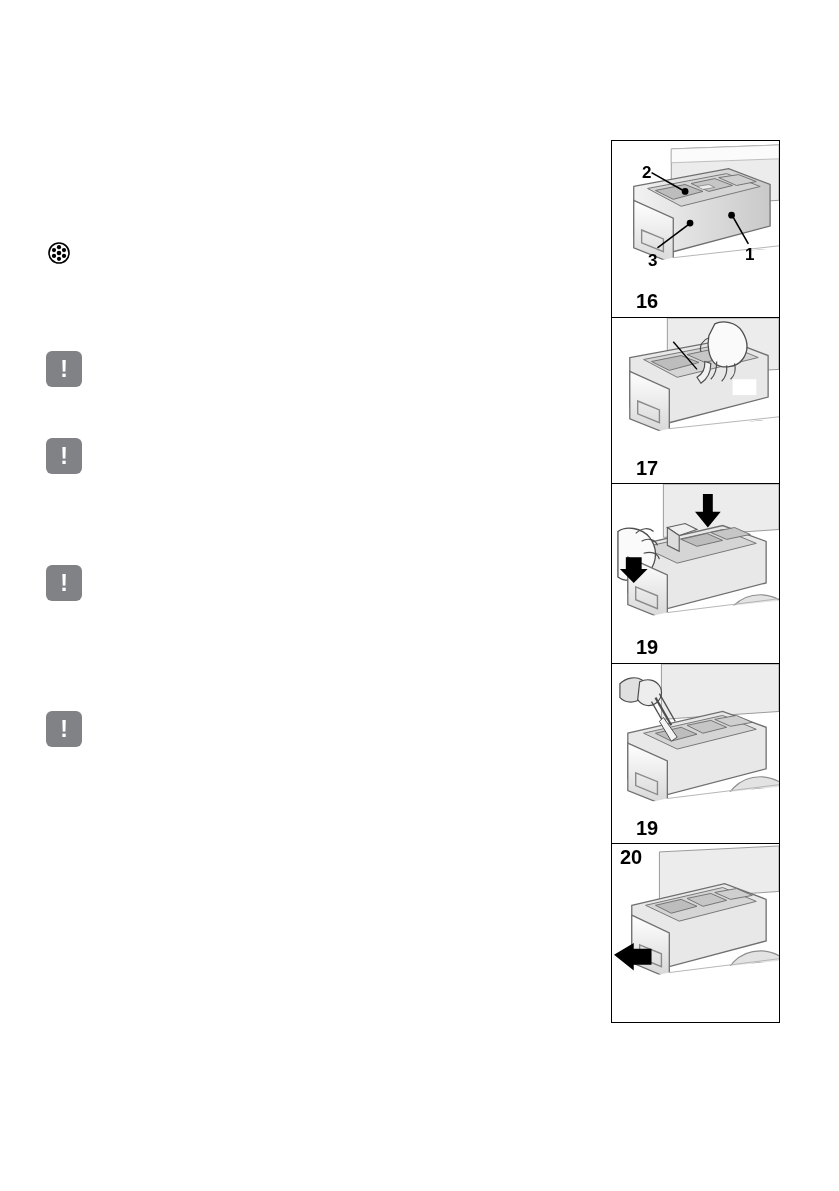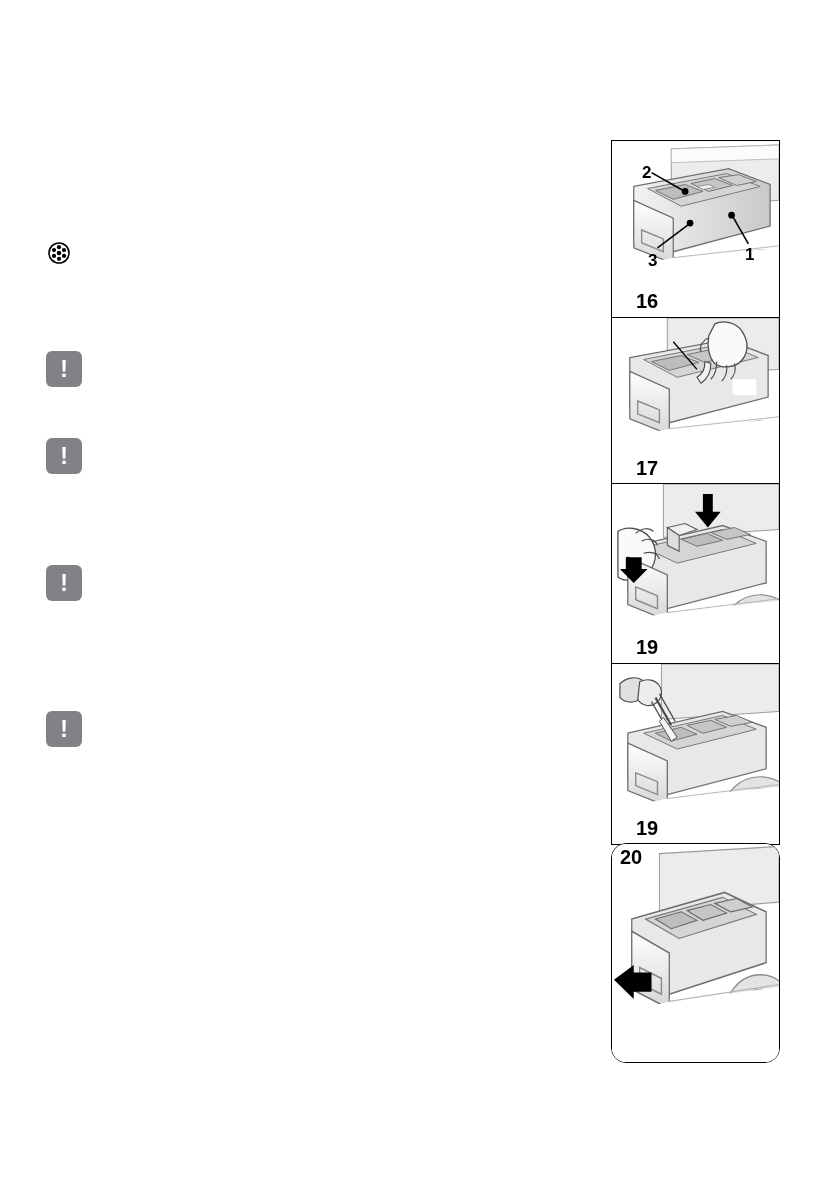--- a/index.html
+++ b/index.html
@@ -64,21 +64,21 @@
     border: 1.5px solid #000000;
     box-sizing: border-box;
     background: #ffffff;
     overflow: hidden;
     margin-bottom: -1.5px;
   }
   .fig-16 { height: 178px; }
   .fig-17 { height: 168px; }
   .fig-18 { height: 181px; }
   .fig-19 { height: 182px; text-decoration: underline; }
-  .fig-20 { height: 220px; border-radius: 15px; }
+  .fig-20 { height: 180px; }
 
   .fig-num {
     position: absolute;
     font-size: 20px;
     font-weight: bold;
     color: #000000;
     font-family: "Liberation Sans", sans-serif;
     z-index: 40;
   }
   .num-bl { left: 24px; bottom: 4px; text-align: right; }

